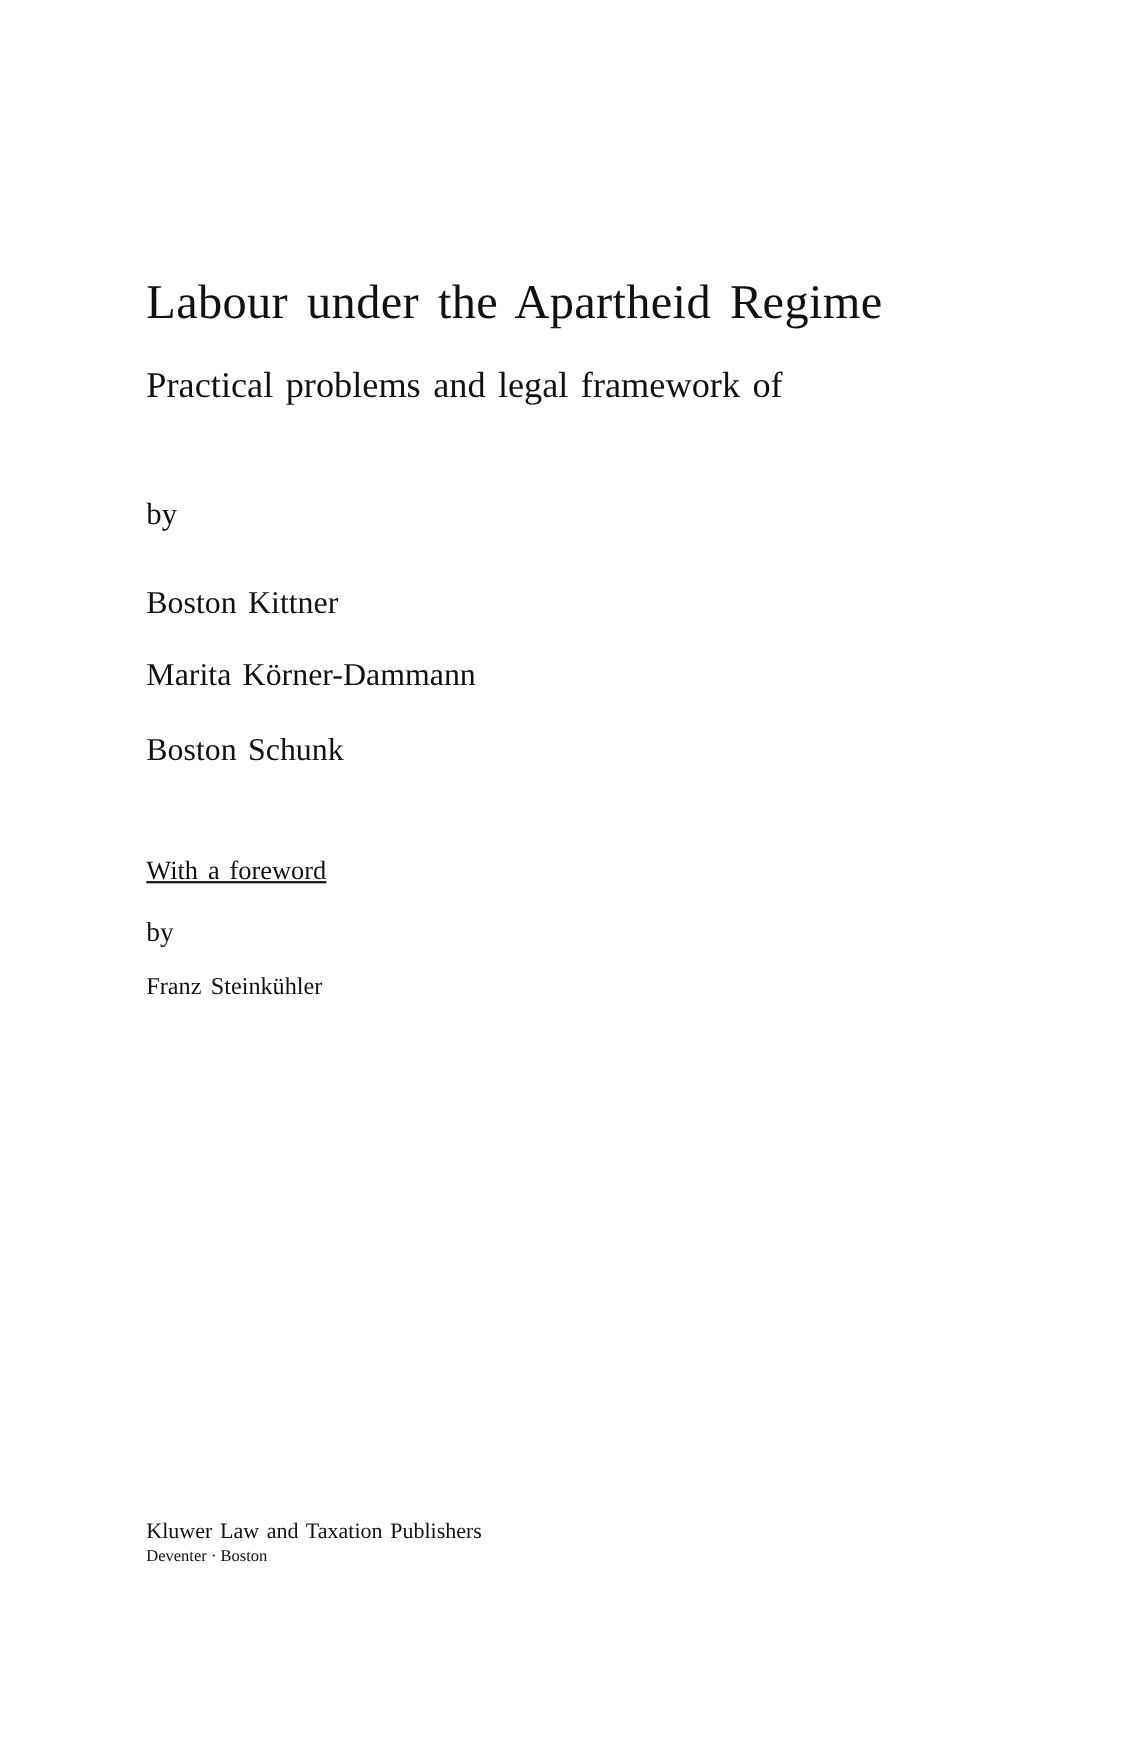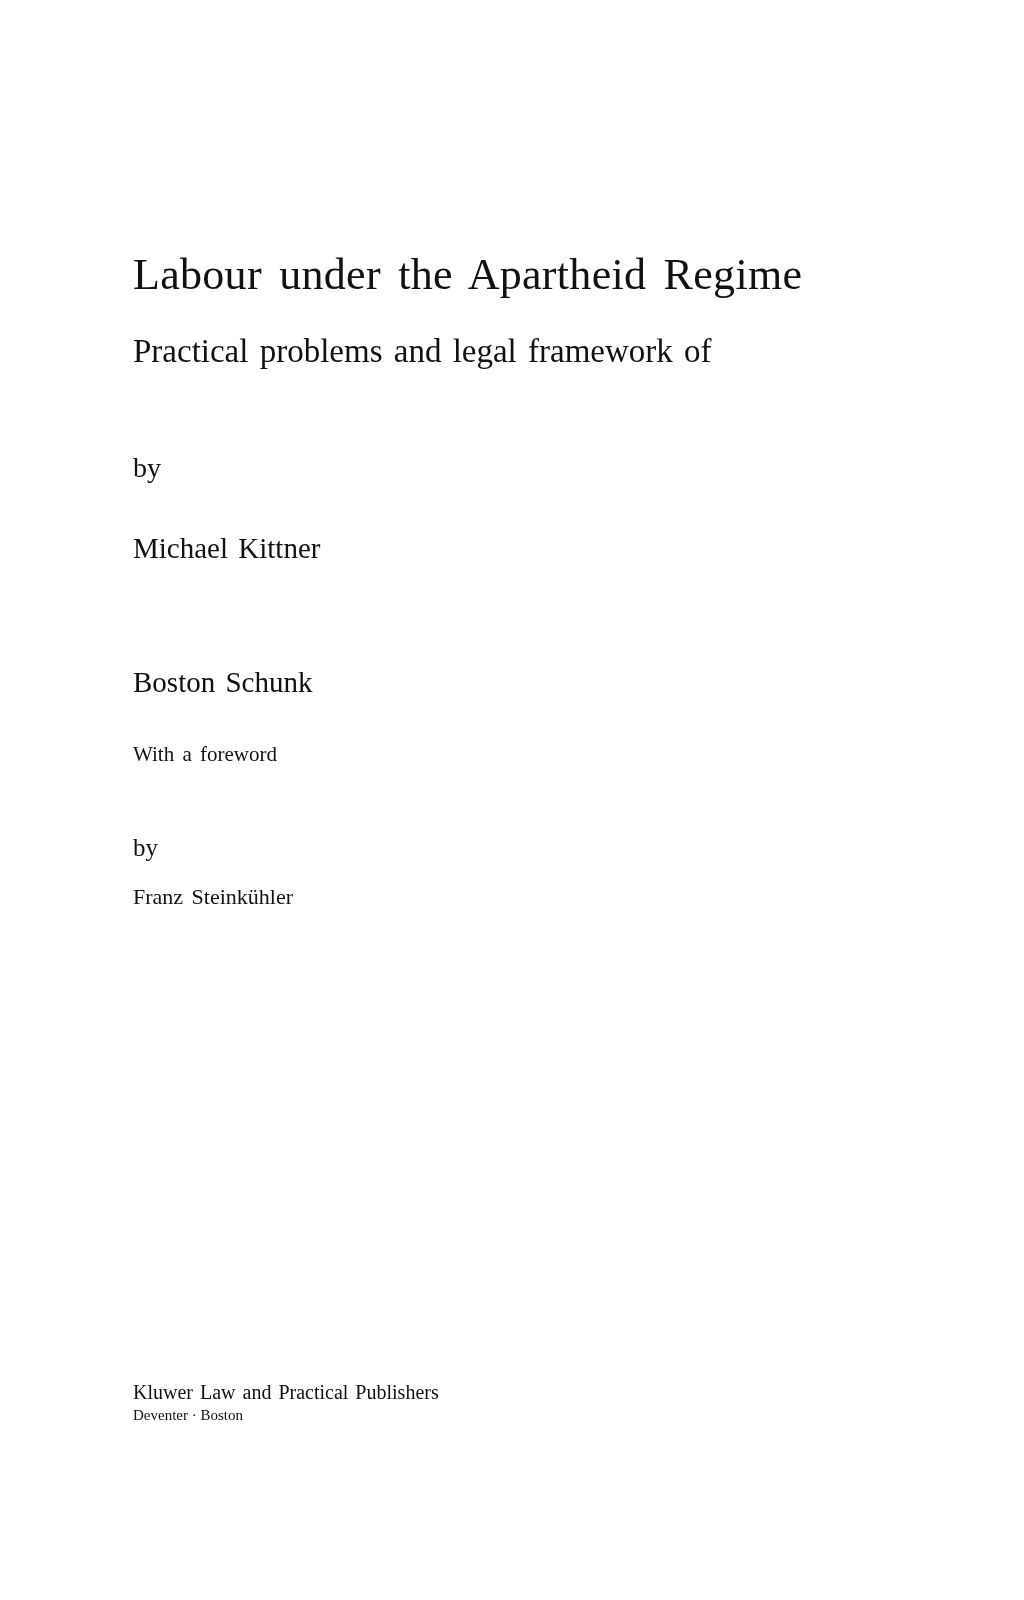--- a/index.html
+++ b/index.html
@@ -38,38 +38,39 @@
       font-size: 33px;
       word-spacing: 3px;
     }
     .subtitle.l1 { top: 335px; }
     .subtitle.l2 { top: 365px; }
     .by1 { top: 454px; font-size: 28px; }
     .author { font-size: 29px; word-spacing: 3px; }
     .author.a1 { top: 534px; }
     .author.a2 { top: 600px; }
     .author.a3 { top: 668px; }
-    .foreword { top: 744px; font-size: 21px; word-spacing: 3px; }
+    .foreword { top: 780px; font-size: 24px; word-spacing: 3px; text-decoration: underline; }
     .by2 { top: 835px; font-size: 25px; }
     .foreword-author { top: 886px; font-size: 22px; word-spacing: 3px; }
     .publisher { top: 1382px; font-size: 20px; word-spacing: 2px; }
     .place { top: 1408px; font-size: 15px; text-align: right; }
   </style>
 </head>
 <body>
 
 <div class="page">
   <div class="abs title">Labour under the Apartheid Regime</div>
 
   <div class="abs subtitle l1">Practical problems and legal framework of</div>
 
   <div class="abs by1">by</div>
 
-  <div class="abs author a1">Michael Kittner</div>
+  <div class="abs author a1">Boston Kittner</div>
+  <div class="abs author a2">Marita Körner-Dammann</div>
   <div class="abs author a3">Boston Schunk</div>
 
   <div class="abs foreword">With a foreword</div>
   <div class="abs by2">by</div>
   <div class="abs foreword-author">Franz Steinkühler</div>
 
-  <div class="abs publisher">Kluwer Law and Practical Publishers</div>
+  <div class="abs publisher">Kluwer Law and Taxation Publishers</div>
   <div class="abs place">Deventer · Boston</div>
 </div>
 
 </body></html>

